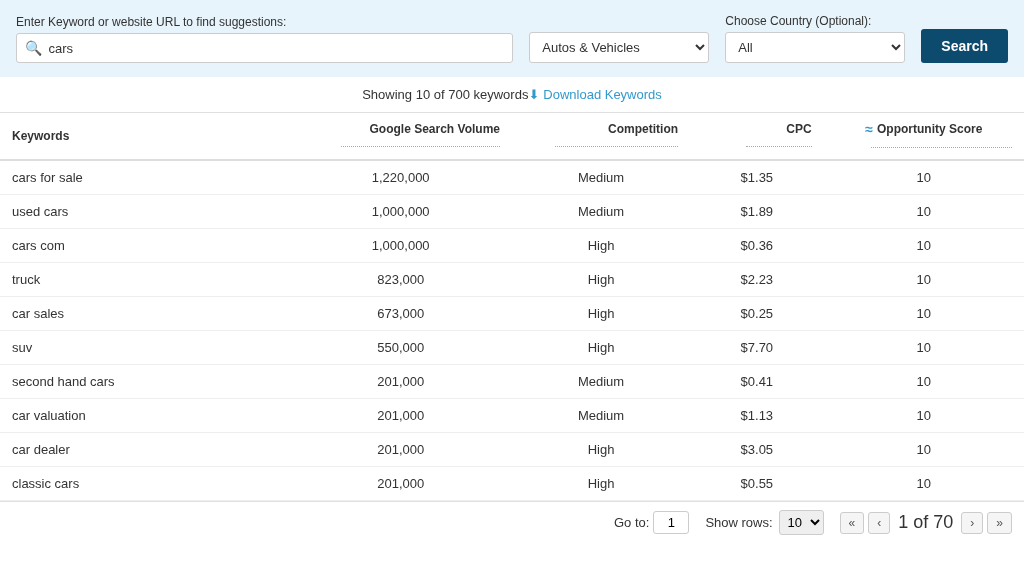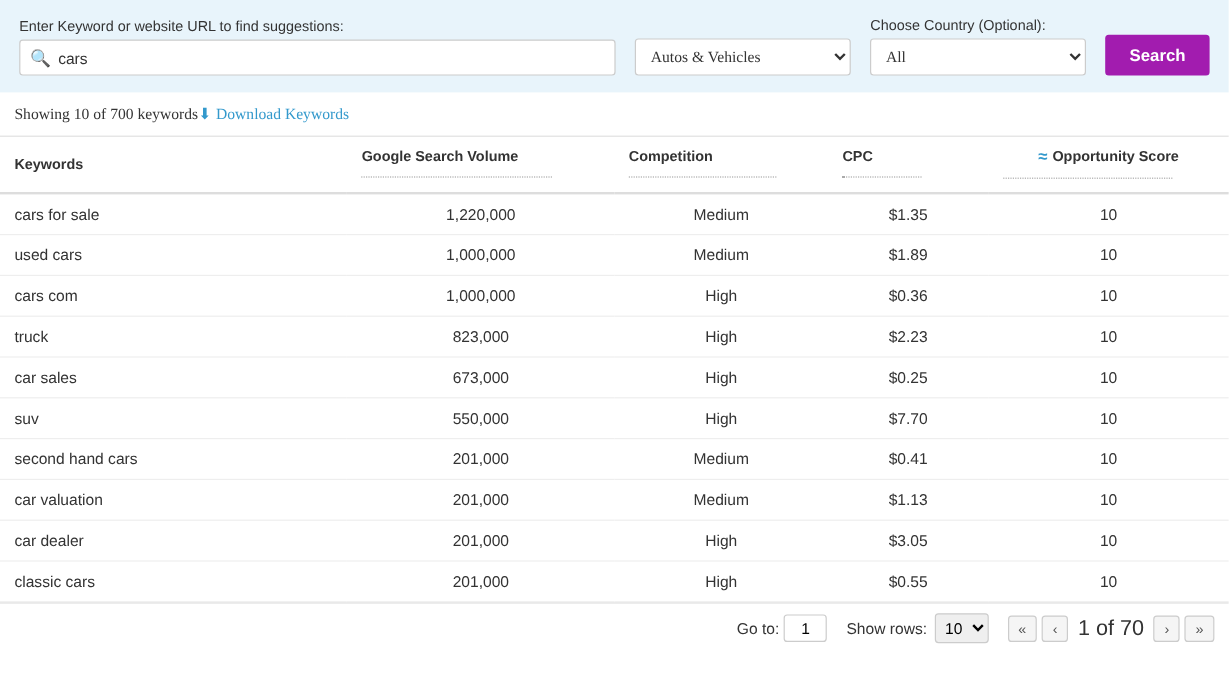--- a/index.html
+++ b/index.html
@@ -56,43 +56,41 @@
     }
     .select-group select {
       border: 1px solid #ccc;
       border-radius: 3px;
       padding: 6px 8px;
       font-size: 13px;
       background: #fff;
       color: #333;
       appearance: auto;
       cursor: pointer;
-      font-family: Liberation Serif, serif;
     }
     .search-btn {
-      background: #a21caf;
+      background: #0c4a6e;
       color: #fff;
       border: none;
       border-radius: 3px;
       padding: 8px 20px;
       font-size: 14px;
       font-weight: bold;
       cursor: pointer;
       height: 34px;
       align-self: flex-end;
     }
 
     
     .toolbar {
       display: flex;
       align-items: center;
-      justify-content: flex-start;
+      justify-content: center;
       padding: 10px 12px;
       border-bottom: 1px solid #e0e0e0;
-      font-family: Liberation Serif, serif;
     }
     .download-link {
       color: #3399cc;
       text-decoration: none;
       font-size: 13px;
       display: flex;
       align-items: center;
       gap: 4px;
       cursor: pointer;
     }
@@ -103,21 +101,21 @@
       border-collapse: collapse;
     }
     .data-table th {
       text-align: left;
       padding: 8px 12px;
       font-size: 12px;
       font-weight: bold;
       color: #333;
       border-bottom: 2px solid #ddd;
     }
-    .data-table th.center { text-align: left; }
+    .data-table th.center { text-align: right; }
     .data-table td {
       padding: 9px 12px;
       font-size: 13px;
       color: #333;
       border-bottom: 1px solid #eee;
     }
     .data-table td.center { text-align: center; }
 
     .col-keyword { width: 260px; }
     .col-volume { width: 200px; text-align: center; }

